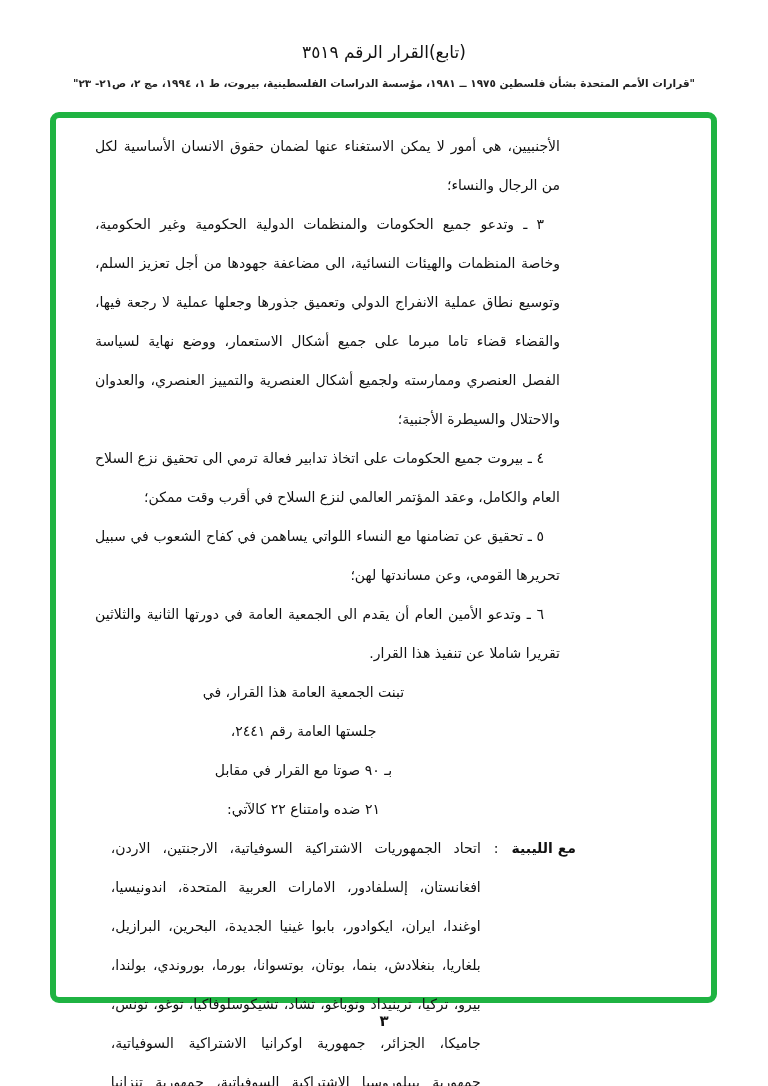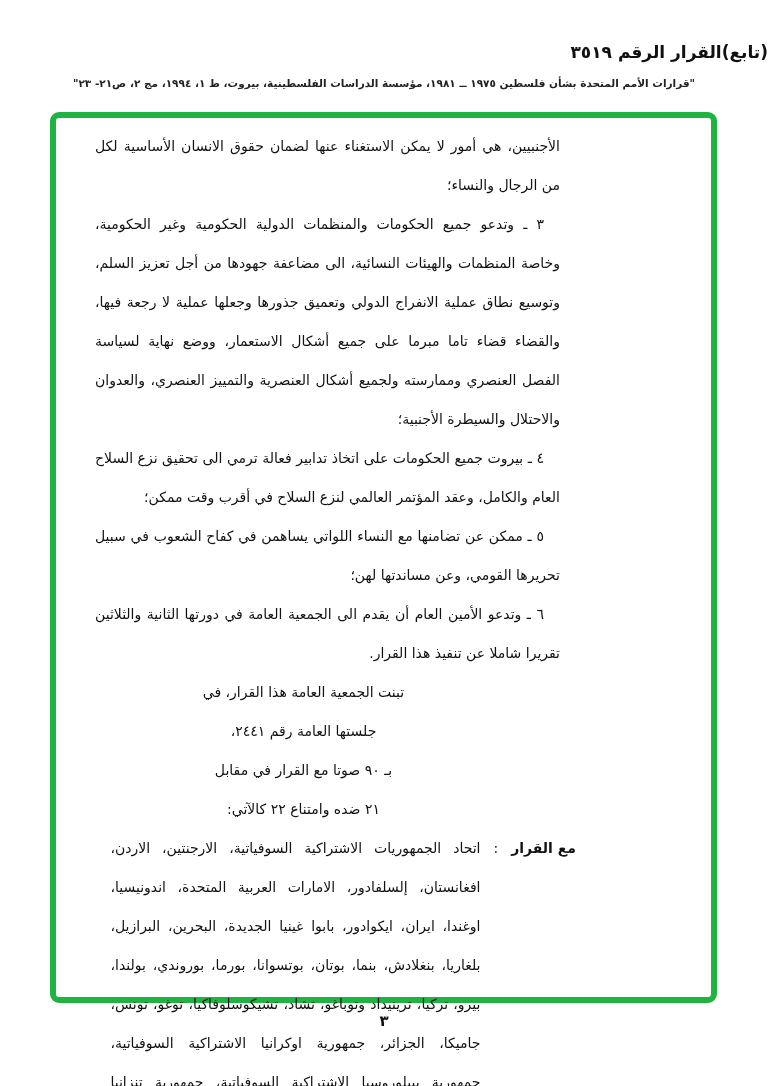--- a/index.html
+++ b/index.html
@@ -7,21 +7,21 @@
     width:768px;height:1086px;
     background:#ffffff;
     font-family:"DejaVu Sans", sans-serif;
     color:#111;
     position:relative;
     direction:rtl;
     overflow:hidden;
   }
   .doc-title{
     position:absolute;top:42px;left:0;width:768px;
-    font-size:17px;font-weight:bold;color:#111;
+    text-align:center;font-size:17px;font-weight:normal;color:#111;
   }
   .doc-source{
     position:absolute;top:77px;left:0;width:768px;
     text-align:center;font-size:10.5px;font-weight:bold;color:#222;
     letter-spacing:0;white-space:nowrap;
   }
   .frame{
     position:absolute;left:50px;top:112px;width:667px;height:891px;
     border:6px solid #1fb342;border-radius:9px;box-sizing:border-box;
     background:transparent;
@@ -57,31 +57,31 @@
 
 <div class="frame"></div>
 
 <div class="content">
   <p>الأجنبيين، هي أمور لا يمكن الاستغناء عنها لضمان حقوق الانسان الأساسية لكل من الرجال والنساء؛</p>
 
   <p class="clause"><span>٣ ـ </span><span class="b">وتدعو</span><span> جميع الحكومات والمنظمات الدولية الحكومية وغير الحكومية، وخاصة المنظمات والهيئات النسائية، الى مضاعفة جهودها من أجل تعزيز السلم، وتوسيع نطاق عملية الانفراج الدولي وتعميق جذورها وجعلها عملية لا رجعة فيها، والقضاء قضاء تاما مبرما على جميع أشكال الاستعمار، ووضع نهاية لسياسة الفصل العنصري وممارسته ولجميع أشكال العنصرية والتمييز العنصري، والعدوان والاحتلال والسيطرة الأجنبية؛</span></p>
 
   <p class="clause"><span>٤ ـ </span><span class="b">بيروت</span><span> جميع الحكومات على اتخاذ تدابير فعالة ترمي الى تحقيق نزع السلاح العام والكامل، وعقد المؤتمر العالمي لنزع السلاح في أقرب وقت ممكن؛</span></p>
 
-  <p class="clause"><span>٥ ـ </span><span class="b">ممكن</span><span> عن تضامنها مع النساء اللواتي يساهمن في كفاح الشعوب في سبيل تحريرها القومي، وعن مساندتها لهن؛</span></p>
+  <p class="clause"><span>٥ ـ </span><span class="b">تحقيق</span><span> عن تضامنها مع النساء اللواتي يساهمن في كفاح الشعوب في سبيل تحريرها القومي، وعن مساندتها لهن؛</span></p>
 
   <p class="clause"><span>٦ ـ </span><span class="b">وتدعو</span><span> الأمين العام أن يقدم الى الجمعية العامة في دورتها الثانية والثلاثين تقريرا شاملا عن تنفيذ هذا القرار.</span></p>
 
   <div class="adoption">
     <div>تبنت الجمعية العامة هذا القرار، في</div>
     <div>جلستها العامة رقم ٢٤٤١،</div>
     <div>بـ ٩٠ صوتا مع القرار في مقابل</div>
     <div>٢١ ضده وامتناع ٢٢ كالآتي:</div>
   </div>
 
   <div class="vote-row">
-    <div class="vote-label">مع القرار</div>
+    <div class="vote-label">مع الليبية</div>
     <div class="vote-colon">:</div>
     <div class="vote-countries">اتحاد الجمهوريات الاشتراكية السوفياتية، الارجنتين، الاردن، افغانستان، إلسلفادور، الامارات العربية المتحدة، اندونيسيا، اوغندا، ايران، ايكوادور، بابوا غينيا الجديدة، البحرين، البرازيل، بلغاريا، بنغلادش، بنما، بوتان، بوتسوانا، بورما، بوروندي، بولندا، بيرو، تركيا، ترينيداد وتوباغو، تشاد، تشيكوسلوفاكيا، توغو، تونس، جاميكا، الجزائر، جمهورية اوكرانيا الاشتراكية السوفياتية، جمهورية بييلوروسيا الاشتراكية السوفياتية، جمهورية تنزانيا المتحدة، الجمهورية الدومينيكية، الجمهورية الديمقراطية الالمانية، الجمهورية العربية السورية، الجمهورية العربية الليبية،</div>
   </div>
 </div>
 
 <div class="page-num">٣</div>
 
 </body></html>

